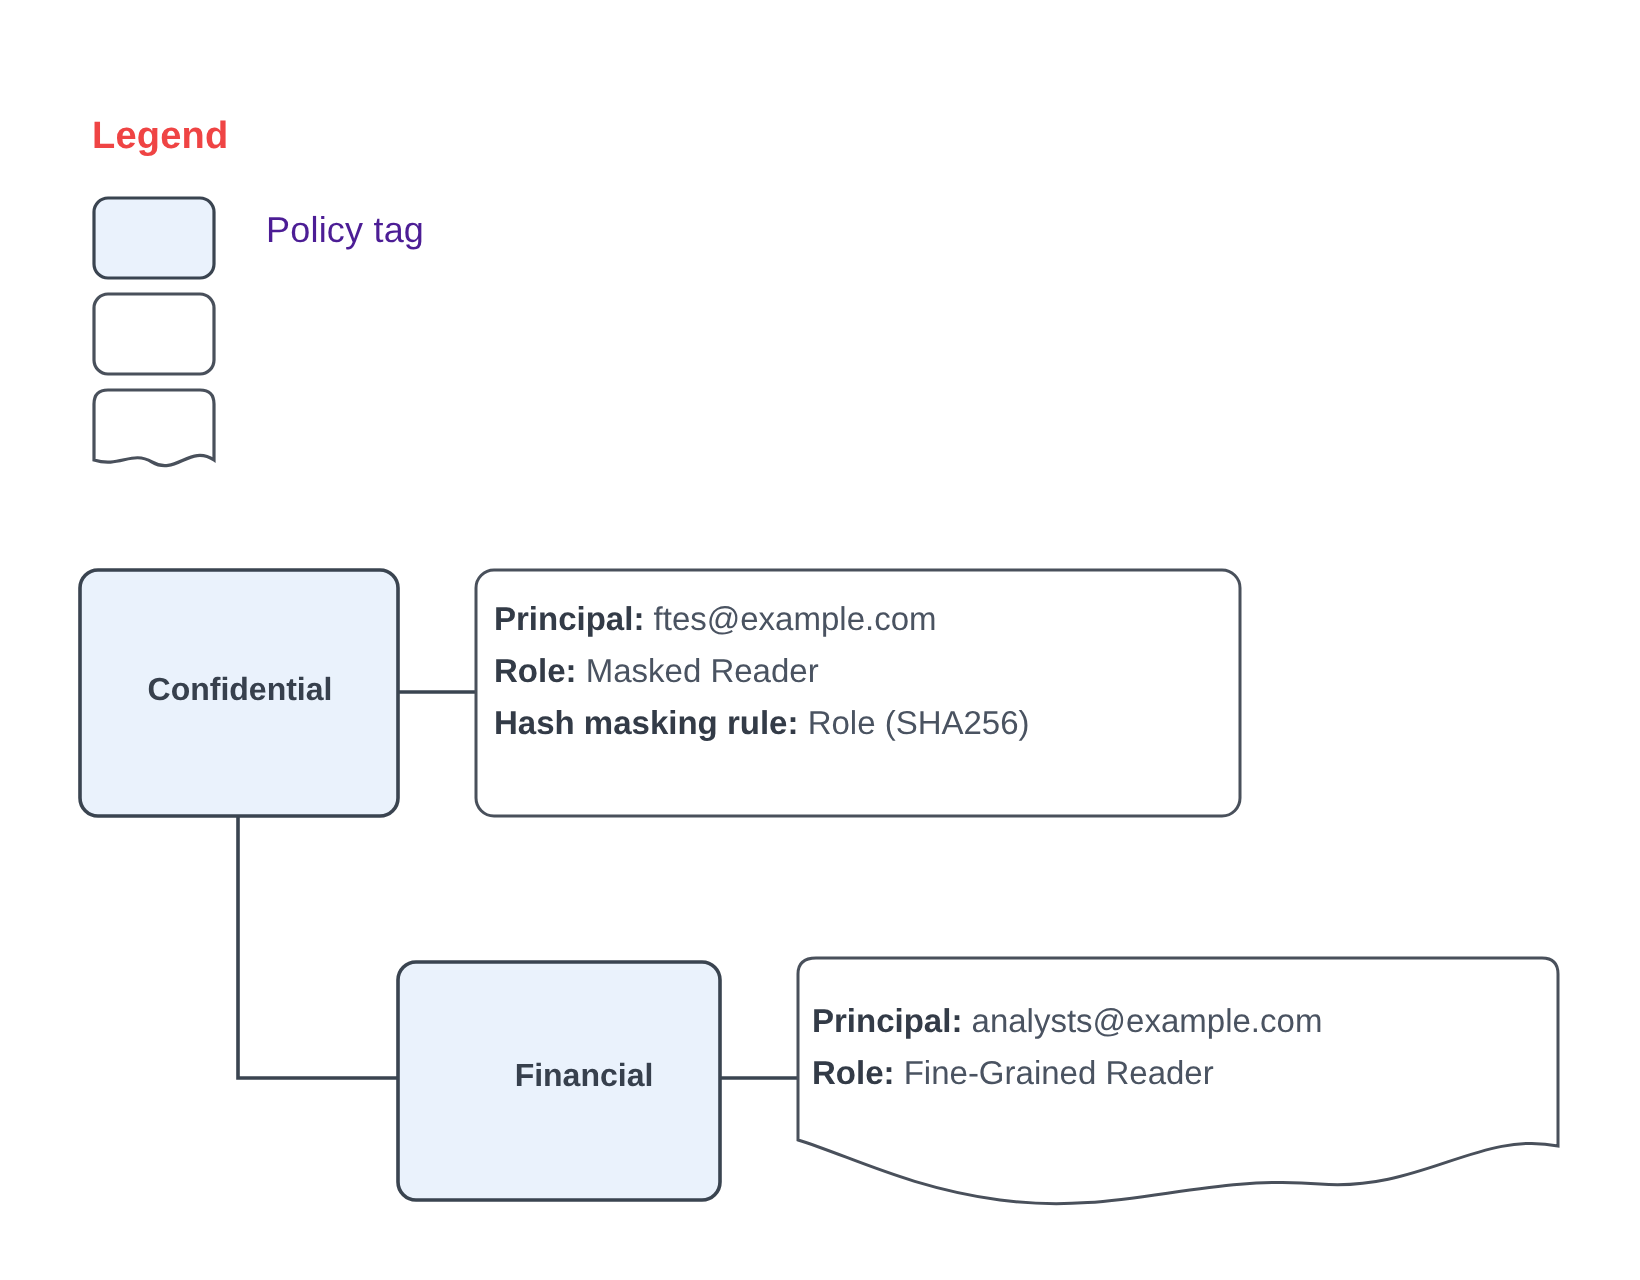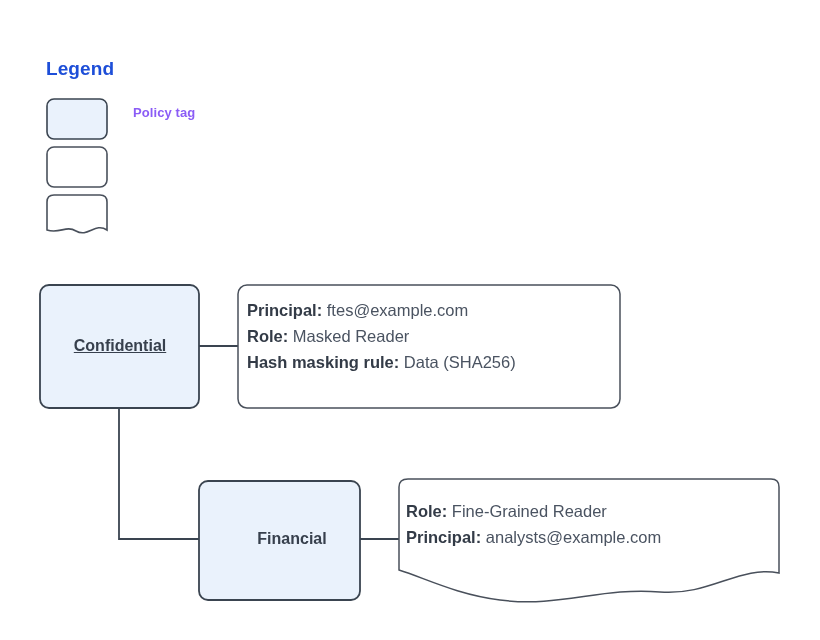--- a/index.html
+++ b/index.html
@@ -28,49 +28,48 @@
     height: 640px;
   }
 
   
   .legend-title {
     position: absolute;
     left: 46px;
     top: 58px;
     font-size: 19px;
     font-weight: bold;
-    color: #1d4ed8;
+    color: #ef4444;
     letter-spacing: 0.1px;
   }
   .legend-row-label {
     position: absolute;
-    font-size: 13px;
-    font-weight: bold;
-    color: #8b5cf6;
+    font-size: 18px;
+    font-weight: normal;
+    color: #4c1d95;
     white-space: nowrap;
     letter-spacing: 0.1px;
   }
   #legend-label-0 { left: 133px; top: 105px; }
   #legend-label-1 { left: 133px; top: 153px; }
   #legend-label-2 { left: 133px; top: 201px; }
 
   
   .node-label {
     position: absolute;
     font-size: 16px;
     font-weight: bold;
     color: #37404d;
     white-space: nowrap;
     text-align: center;
   }
   #node-label-confidential {
     left: 40px;
     top: 337px;
     width: 160px;
-    text-decoration: underline;
   }
   #node-label-financial {
     left: 199px;
     top: 530px;
     width: 186px;
   }
 
   
   .callout-text {
     position: absolute;
@@ -129,20 +128,20 @@
   <div class="legend-title">Legend</div>
 
   <div class="legend-row-label" id="legend-label-0">Policy tag</div>
 
   <div class="node-label" id="node-label-confidential">Confidential</div>
   <div class="node-label" id="node-label-financial">Financial</div>
 
   <div class="callout-text" id="callout-masking-text">
       <span class="callout-line"><span class="k">Principal: </span><span class="v">ftes@example.com</span></span>
       <span class="callout-line"><span class="k">Role: </span><span class="v">Masked Reader</span></span>
-      <span class="callout-line"><span class="k">Hash masking rule: </span><span class="v">Data (SHA256)</span></span>
+      <span class="callout-line"><span class="k">Hash masking rule: </span><span class="v">Role (SHA256)</span></span>
     </div>
   <div class="callout-text" id="callout-access-text">
+      <span class="callout-line"><span class="k">Principal: </span><span class="v">analysts@example.com</span></span>
       <span class="callout-line"><span class="k">Role: </span><span class="v">Fine-Grained Reader</span></span>
-      <span class="callout-line"><span class="k">Principal: </span><span class="v">analysts@example.com</span></span>
     </div>
 
 </div>
 
 </body></html>

